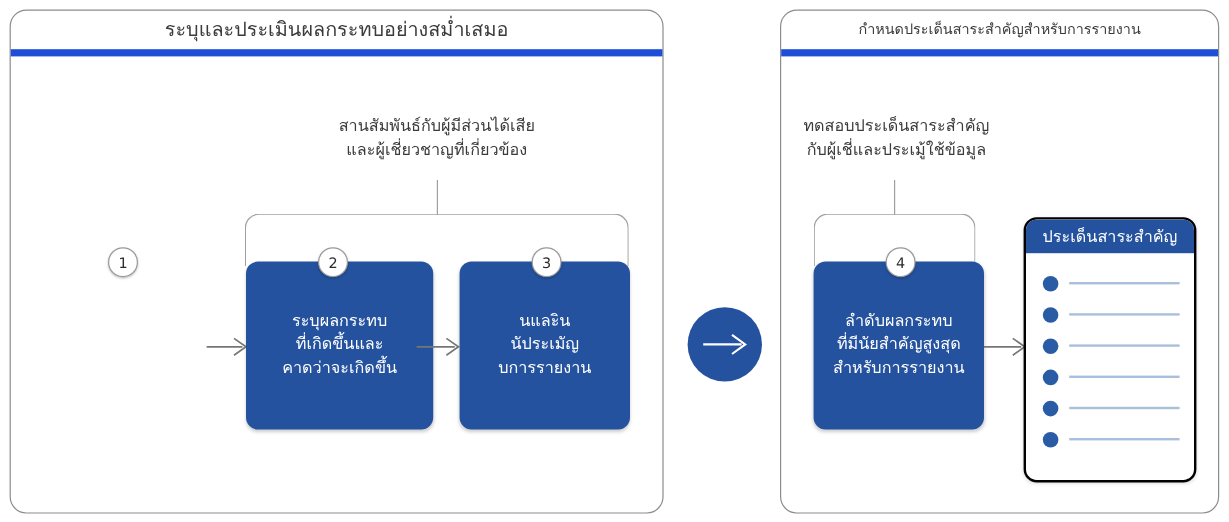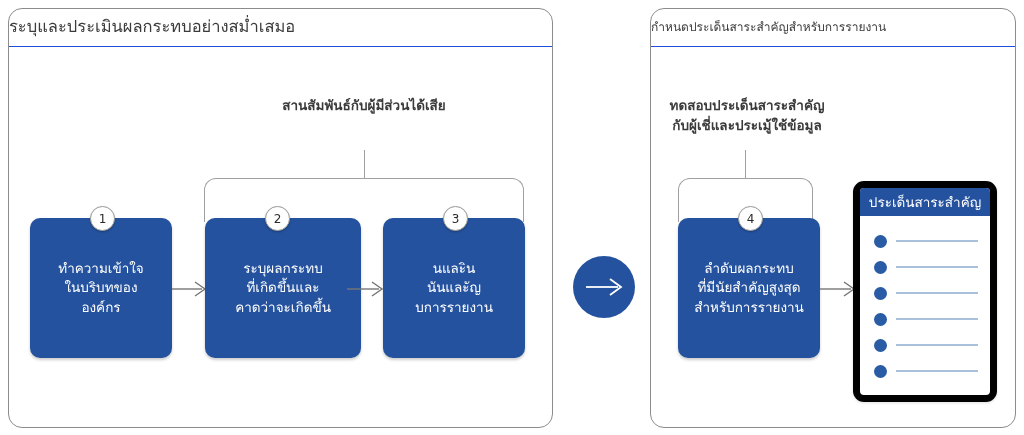--- a/index.html
+++ b/index.html
@@ -31,41 +31,40 @@
   }
   #panel-left  { left: 8px;   top: 8px; width: 545px; height: 420px; }
   #panel-right { left: 650px; top: 8px; width: 366px; height: 420px; }
 
   .panel-header {
     position: absolute;
     left: 0; top: 0; right: 0;
     height: 38px;
     display: flex;
     align-items: center;
-    justify-content: flex-start;
-    border-bottom: 1px solid #1d4ed8;
+    justify-content: center;
+    border-bottom: 6px solid #1d4ed8;
     box-sizing: border-box;
   }
   .panel-header .title {
     font-size: 16.5px;
     color: #3b3b3b;
     line-height: 1.1;
     white-space: nowrap;
   }
   #panel-right .panel-header .title { font-size: 12px; }
 
   
   .caption {
     position: absolute;
     text-align: center;
     font-size: 13.5px;
     color: #3b3b3b;
     line-height: 1.45;
     white-space: nowrap;
-    font-weight: bold;
   }
   #caption-left  { left: 203px; top: 96px; width: 322px; }
   #caption-right { left: 658px; top: 96px; width: 178px; }
   .caption .cl { display: block; }
 
   
   .bracket {
     position: absolute;
     box-sizing: border-box;
     border: 1px solid #a0a0a0;
@@ -152,21 +151,21 @@
     justify-content: center;
   }
 
   
   #checklist-card {
     position: absolute;
     left: 853px; top: 181px;
     width: 144px; height: 221px;
     box-sizing: border-box;
     background: #ffffff;
-    border: 7px solid #000000;
+    border: 2px solid #000000;
     border-radius: 11px;
     overflow: hidden;
     box-shadow: 0 1px 3px rgba(0,0,0,0.12);
   }
   #checklist-header {
     height: 28px;
     background: #24529E;
     display: flex;
     align-items: center;
     justify-content: center;
@@ -203,32 +202,26 @@
 <div id="stage">
 
   <div class="panel" id="panel-left">
     <div class="panel-header">
       <span class="title">ระบุและประเมินผลกระทบอย่างสม่ำเสมอ</span>
     </div>
   </div>
 
   <div class="caption" id="caption-left">
     <span class="cl">สานสัมพันธ์กับผู้มีส่วนได้เสีย</span>
+    <span class="cl">และผู้เชี่ยวชาญที่เกี่ยวข้อง</span>
   </div>
 
   <div class="stem" id="stem-left"></div>
   <div class="bracket" id="bracket-left"></div>
 
-  <div class="step-box" id="step-1">
-    <span class="step-text">
-      <span class="tl">ทำความเข้าใจ</span>
-      <span class="tl">ในบริบทของ</span>
-      <span class="tl">องค์กร</span>
-    </span>
-  </div>
   <div class="step-badge" id="badge-1">1</div>
 
   <div class="arrow-h" id="arrow-1-2">
     <svg width="35" height="16" viewBox="0 0 35 16">
       <line x1="0" y1="8" x2="30" y2="8" stroke="#767676" stroke-width="1.4"></line>
       <polyline points="23,1 33,8 23,15" fill="none" stroke="#767676" stroke-width="1.4"></polyline>
     </svg>
   </div>
 
   <div class="step-box" id="step-2">
@@ -243,21 +236,21 @@
   <div class="arrow-h" id="arrow-2-3">
     <svg width="37" height="16" viewBox="0 0 37 16">
       <line x1="0" y1="8" x2="32" y2="8" stroke="#767676" stroke-width="1.4"></line>
       <polyline points="25,1 35,8 25,15" fill="none" stroke="#767676" stroke-width="1.4"></polyline>
     </svg>
   </div>
 
   <div class="step-box" id="step-3">
     <span class="step-text">
       <span class="tl">นและิน</span>
-      <span class="tl">นันและัญ</span>
+      <span class="tl">นัประเมัญ</span>
       <span class="tl">บการรายงาน</span>
     </span>
   </div>
   <div class="step-badge" id="badge-3">3</div>
 
   <div id="circle-arrow">
     <svg width="40" height="20" viewBox="0 0 40 20">
       <line x1="2" y1="10" x2="34" y2="10" stroke="#ffffff" stroke-width="1.8"></line>
       <polyline points="26,2 37,10 26,18" fill="none" stroke="#ffffff" stroke-width="1.8"></polyline>
     </svg>

